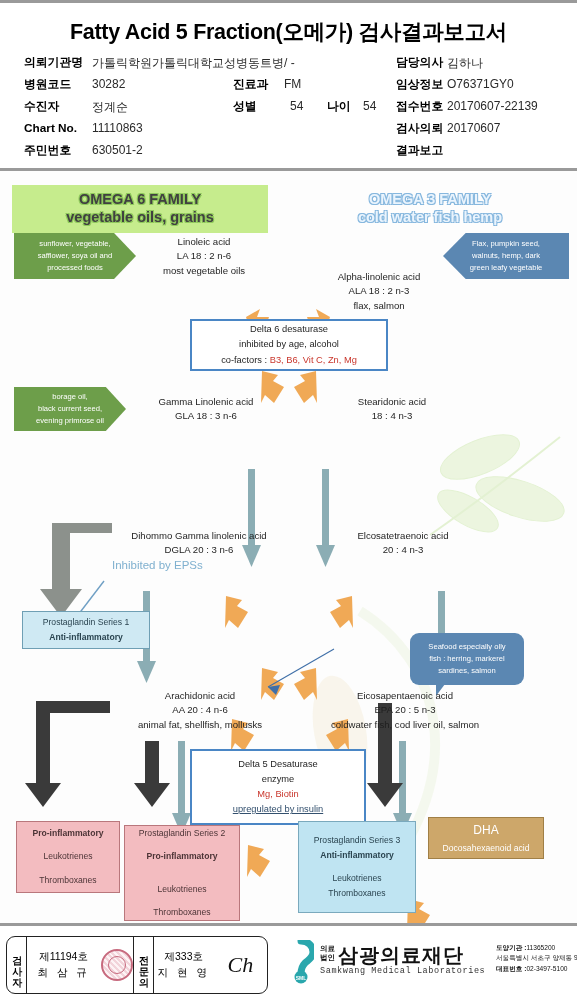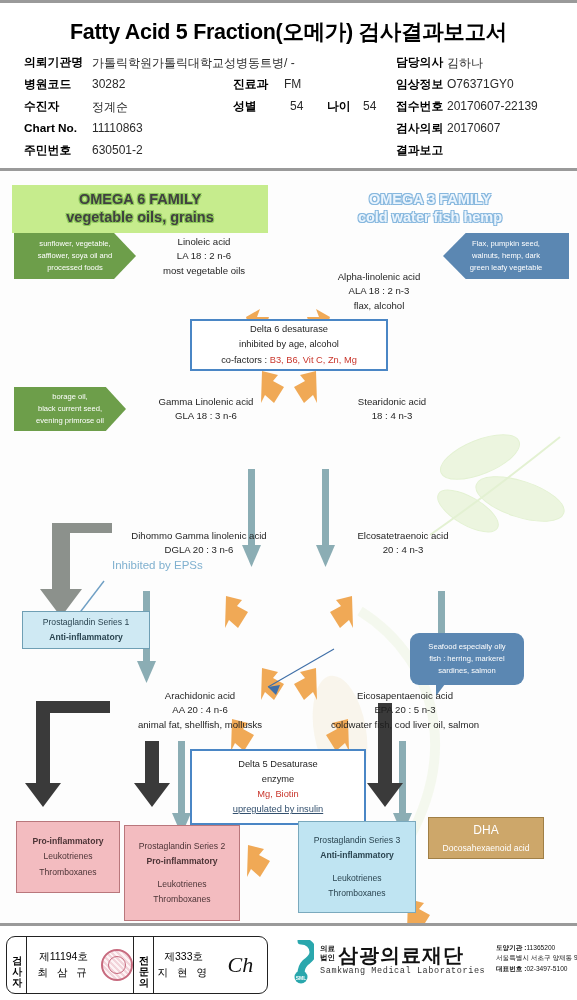--- a/index.html
+++ b/index.html
@@ -101,21 +101,21 @@
   .cof{color:#c9362c;}
   .red{color:#c9362c;}
   .uline{text-decoration:underline;color:#33506e;}
 
   
   .obox{
     position:absolute;box-sizing:border-box;
     display:flex;flex-direction:column;align-items:center;justify-content:center;
     text-align:center;line-height:1.75;font-size:8.6px;
   }
-  .obox.pink{background:#f3bcc0;border:1.5px solid #b9777c;color:#4c3436;}
+  .obox.pink{background:#f3bcc0;border:1.5px solid #b9777c;color:#4c3436;gap:8px;}
   .obox.blue{background:#bfe4f2;border:1.5px solid #7aa9bd;color:#2a4450;}
   .obox.bluelite{background:#cfe9f3;border:1.5px solid #6f9fb4;color:#2a4450;}
   .obox.tan{background:#cda76a;border:1.5px solid #a07f46;color:#fff;}
   .obox b{font-weight:bold;}
 
   
   .bubble{
     position:absolute;background:#5b87b2;border-radius:9px;
     color:#fff;font-size:7.6px;line-height:1.62;text-align:center;
     display:flex;align-items:center;justify-content:center;
@@ -365,21 +365,21 @@
     </div>
 
     <div class="acid" style="left:134px;top:64px;width:140px;">
       <div>Linoleic acid</div>
       <div>LA 18 : 2  n-6</div>
       <div>most vegetable oils</div>
     </div>
     <div class="acid" style="left:304px;top:52px;width:150px;margin-top:47px;">
       <div>Alpha-linolenic acid</div>
       <div>ALA 18 : 2  n-3</div>
-      <div>flax, alcohol</div>
+      <div>flax, salmon</div>
     </div>
     <div class="acid" style="left:128px;top:224px;width:156px;">
       <div>Gamma Linolenic acid</div>
       <div>GLA 18 : 3  n-6</div>
     </div>
     <div class="acid" style="left:322px;top:224px;width:140px;">
       <div>Stearidonic acid</div>
       <div>18 : 4  n-3</div>
     </div>
     <div class="acid" style="left:104px;top:358px;width:190px;">

